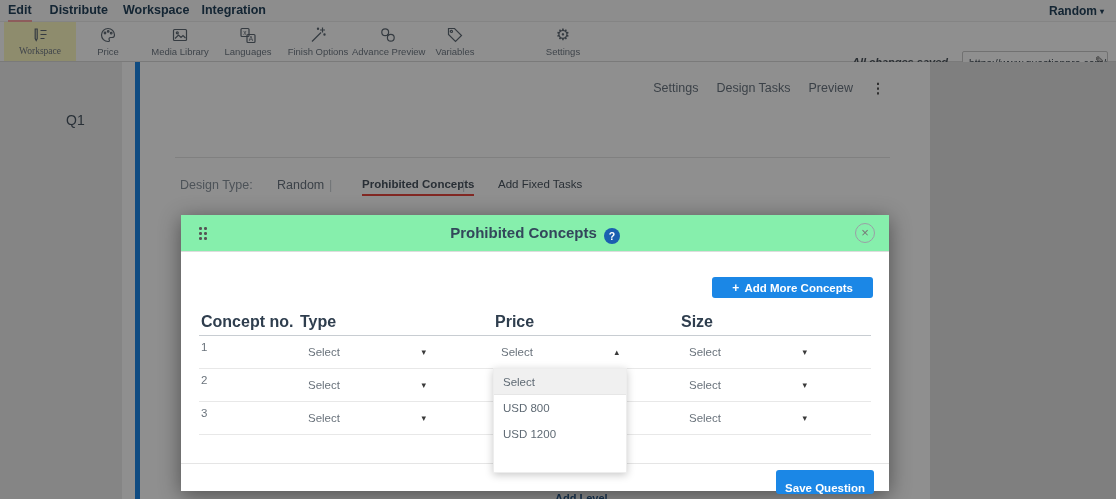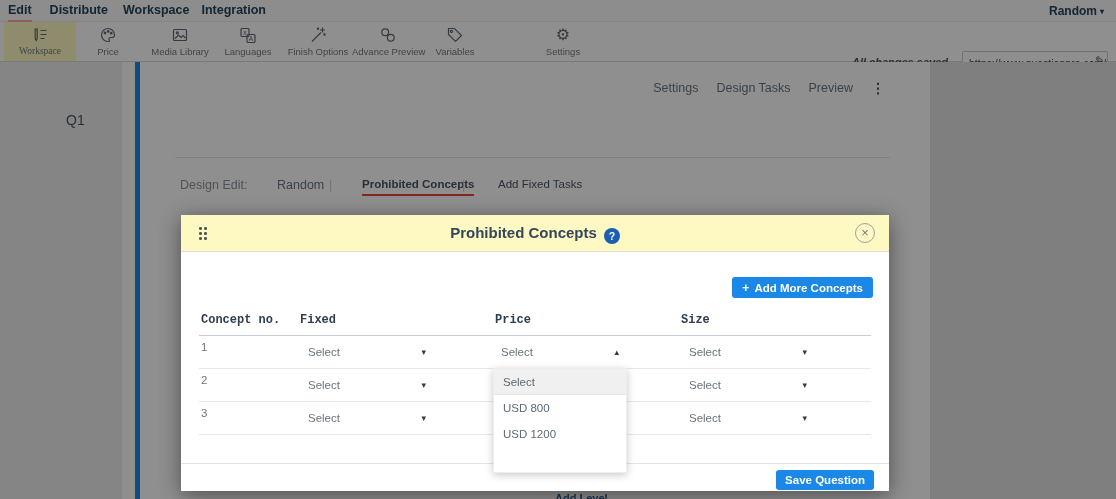--- a/index.html
+++ b/index.html
@@ -48,50 +48,50 @@
   .dt-sep1 { position:absolute; left:189px; color:#c9ced3; }
   .dt-prohibited { position:absolute; left:222px; font-size:11.5px; font-weight:bold; color:#4a5560; padding-bottom:4px; border-bottom:2px solid #e8483f; cursor:pointer; }
   .dt-sep2 { position:absolute; left:322px; color:#c9ced3; }
   .dt-fixed { position:absolute; left:358px; font-size:11.5px; font-weight:normal; color:#4a5560; cursor:pointer; }
 
   .clipped-bg-text { position:absolute; left:415px; top:430px; font-size:11px; font-weight:bold; color:#2a5b8f; }
 
   
   .overlay { position:absolute; left:0; top:0; width:1116px; height:499px; background:rgba(0,0,0,0.44); z-index:50; }
   .modal { position:absolute; left:181px; top:215px; width:708px; height:276px; background:#fff; z-index:100; box-shadow:0 4px 20px rgba(0,0,0,0.45); }
-  .modal-header { position:relative; height:37px; background:#fef9c3; border-bottom:1px solid #dddddd; }
+  .modal-header { position:relative; height:37px; background:#86efac; border-bottom:1px solid #dddddd; }
   .drag-handle { position:absolute; left:18px; top:12px; display:grid; grid-template-columns:repeat(2,4px); grid-auto-rows:4px; gap:1px; cursor:move; }
   .drag-handle i { width:2.5px; height:2.5px; background:#555; border-radius:50%; }
   .modal-title { text-align:center; line-height:36px; font-size:15px; font-weight:bold; color:#33475b; }
   .help-badge { display:inline-block; width:16px; height:16px; line-height:16px; border-radius:50%; background:#1a5fb0; color:#fff; font-size:10.5px; font-weight:bold; text-align:center; vertical-align:-2px; margin-left:7px; cursor:pointer; }
   .modal-close { position:absolute; right:14px; top:8px; width:20px; height:20px; border:1.5px solid #9aa0a6; border-radius:50%; text-align:center; line-height:17px; font-size:13px; color:#777; cursor:pointer; }
 
   .btn-blue { background:#1b87e6; color:#fff; border:none; border-radius:3px; font-family:"Liberation Sans",sans-serif; font-weight:bold; cursor:pointer; }
-  .add-concepts { position:absolute; right:16px; top:62px; height:21px; font-size:11.5px; padding:0 10px; }
+  .add-concepts { position:absolute; right:16px; top:62px; height:21px; font-size:11.5px; padding:0 20px; }
   .add-concepts .plus { margin-right:5px; font-size:12px; }
 
   .ptable { position:absolute; left:18px; top:98px; width:672px; }
-  .t-head { position:relative; height:23px; border-bottom:1px solid #c8cdd2; font-size:12px; font-weight:bold; color:#2f3e4e;font-family:Liberation Mono, monospace; }
+  .t-head { position:relative; height:23px; border-bottom:1px solid #c8cdd2; font-size:16px; font-weight:bold; color:#2f3e4e; }
   .t-row { position:relative; height:33px; border-bottom:1px solid #e8e8e8; }
   .c0 { position:absolute; left:2px; }
   .c1 { position:absolute; left:101px; }
   .c2 { position:absolute; left:296px; }
   .c3 { position:absolute; left:482px; }
   .row-no { position:absolute; left:2px; top:5px; font-size:11.5px; color:#6a737c; }
   .sel { position:absolute; top:0; width:132px; height:33px; line-height:33px; font-size:11.5px; color:#6a737c; cursor:pointer; }
   .sel .sel-text { padding-left:8px; }
   .sel .sel-caret { position:absolute; right:6px; top:0; font-size:9px; color:#3a3a3a; }
   .sel.b { left:101px; } .sel.p { left:294px; } .sel.s { left:482px; }
 
   .dd-panel { position:absolute; left:312px; top:153px; width:134px; height:105px; background:#fff; box-shadow:0 2px 8px rgba(0,0,0,0.22); border:1px solid #ededed; z-index:10; }
   .dd-item { height:26px; line-height:26px; padding-left:9px; font-size:11.5px; color:#5f6a74; cursor:pointer; }
   .dd-item.hl { background:#f0f0f0; border-bottom:1px solid #e6e6e6; }
 
   .modal-footer { position:absolute; left:0; right:0; top:248px; height:28px; border-top:1px solid #e5e5e5; }
-  .save-btn { position:absolute; right:15px; top:6px; height:20px; font-size:11.5px; padding:4px 9px; }
+  .save-btn { position:absolute; right:15px; top:6px; height:20px; font-size:11.5px; padding:12px 9px; }
 </style>
 </head>
 <body>
 
 <div class="menubar">
   <div class="items">
     <span class="menu-item m0">Edit</span>
     <span class="menu-item m1">Distribute</span>
     <span class="menu-item m2">Workspace</span>
     <span class="menu-item">Integration</span>
@@ -199,21 +199,21 @@
     <div class="q-links">
       <span>Settings</span>
       <span>Design Tasks</span>
       <span>Preview</span>
       <span class="kebab">⋮</span>
     </div>
 
     <div class="divider1"></div>
 
     <div class="dt-row">
-      <span class="dt-label">Design Edit:</span>
+      <span class="dt-label">Design Type:</span>
       <span class="dt-random">Random</span>
       <span class="dt-sep1">|</span>
       <span class="dt-prohibited">Prohibited Concepts</span>
       <span class="dt-sep2">|</span>
       <span class="dt-fixed">Add Fixed Tasks</span>
     </div>
 
     <span class="clipped-bg-text">Add Level</span>
   </div>
 
@@ -234,21 +234,21 @@
       </span>
     <div class="modal-title"><span>Prohibited Concepts</span><span class="help-badge">?</span></div>
     <div class="modal-close">×</div>
   </div>
 
   <button class="btn-blue add-concepts"><span class="plus">+</span><span>Add More Concepts</span></button>
 
   <div class="ptable">
     <div class="t-head">
       <span class="c0">Concept no.</span>
-      <span class="c1">Fixed</span>
+      <span class="c1">Type</span>
       <span class="c2">Price</span>
       <span class="c3">Size</span>
     </div>
 
     <div class="t-row">
       <span class="row-no">1</span>
       <div class="sel b"><span class="sel-text">Select</span><span class="sel-caret">▾</span></div>
       <div class="sel p"><span class="sel-text">Select</span><span class="sel-caret">▴</span></div>
       <div class="sel s"><span class="sel-text">Select</span><span class="sel-caret">▾</span></div>
     </div>

